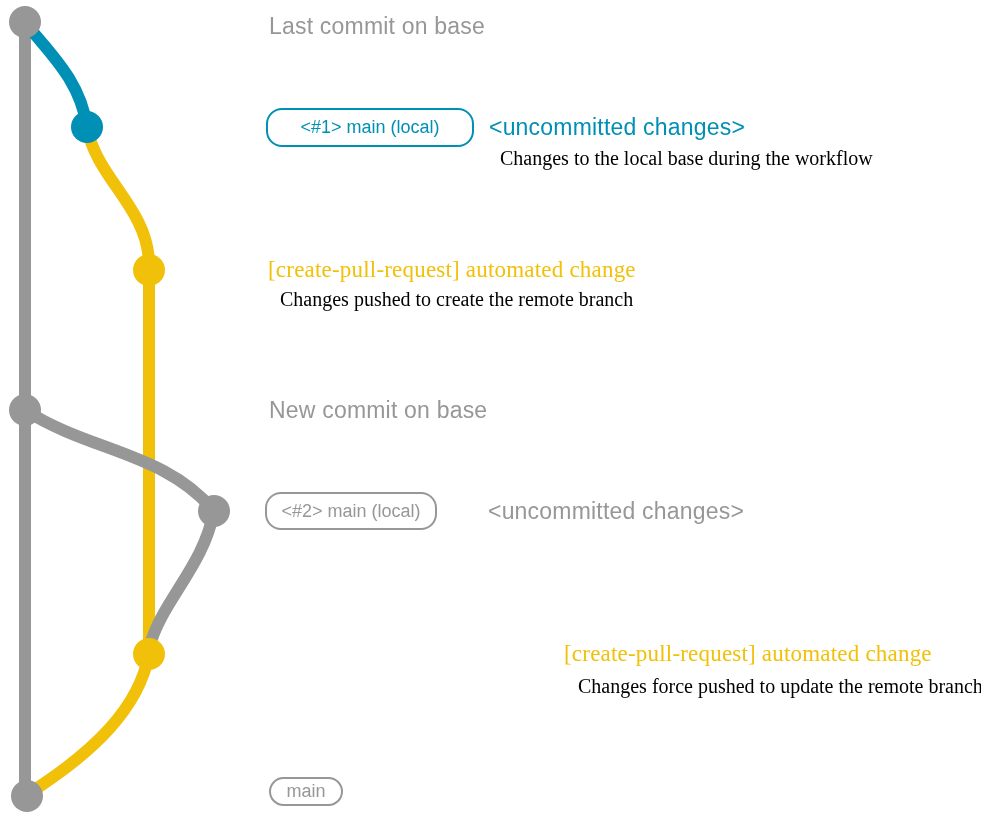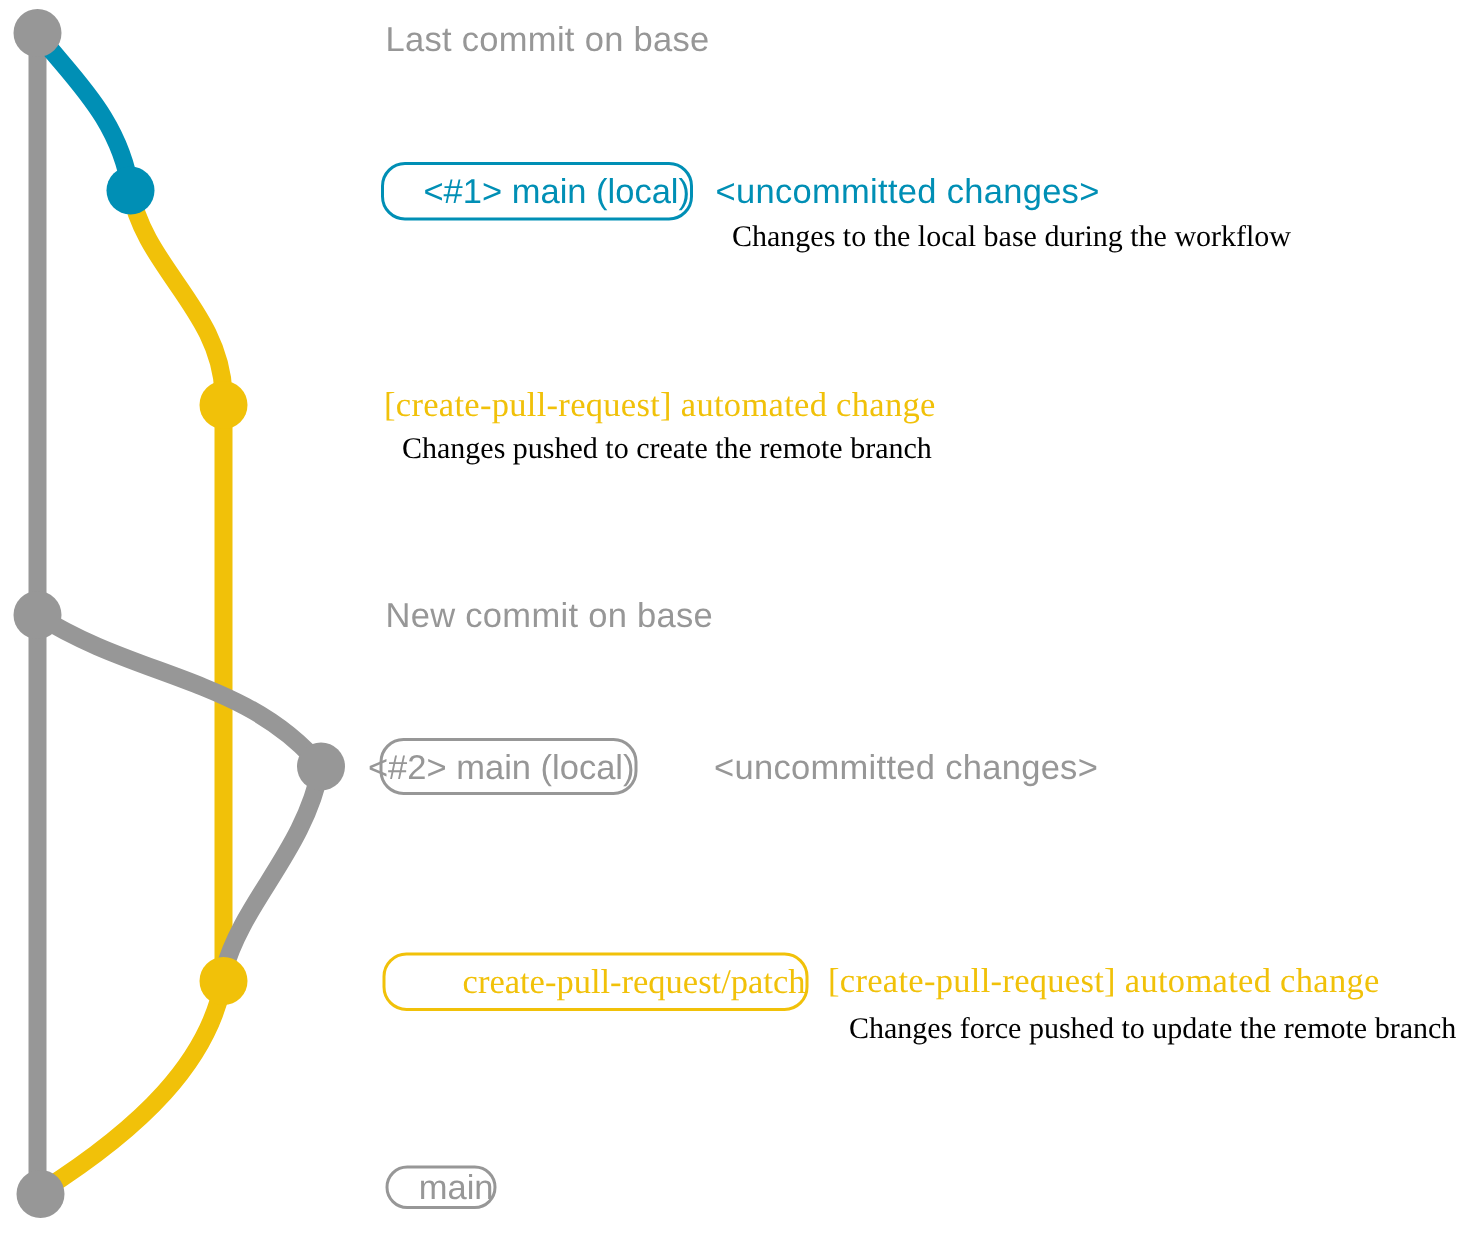--- a/index.html
+++ b/index.html
@@ -13,37 +13,37 @@
     width: 981px;
     height: 827px;
     background: var(--background, #ffffff);
     overflow: hidden;
   }
   #graph-svg {
     position: absolute;
     left: 0;
     top: 0;
   }
-  .abs { position: absolute; white-space: nowrap; }
+  .abs { position: absolute; white-space: nowrap; margin-left: 12px; }
   .heading {
     font-size: 23px;
     line-height: 26px;
     letter-spacing: 0.2px;
   }
   .c-gray   { color: var(--gray, #979797); }
   .c-blue   { color: var(--blue, #008fb5); }
   .c-yellow { color: var(--yellow, #f1c109); font-family: Liberation Serif, serif; }
   .pill {
     display: flex;
     align-items: center;
-    justify-content: flex-end;
+    justify-content: center;
     box-sizing: border-box;
     border: 2px solid currentColor;
     border-radius: 16px;
-    font-size: 23px;
+    font-size: 18px;
     background: transparent;
   }
   .note {
     font-family: "Liberation Serif", serif;
     font-size: 20px;
     line-height: 23px;
     color: var(--ink, #000000);
   }
 </style>
 </head>
@@ -78,23 +78,20 @@
   <div class="abs heading c-yellow" style="left:256px; top:257px;">[create-pull-request] automated change</div>
   <div class="abs heading c-gray" style="left:257px; top:397px;">New commit on base</div>
 
   <div class="abs note" style="left:268px; top:288px;">Changes pushed to create the remote branch</div>
 
   <div class="abs pill c-gray" style="left:253px; top:492px; width:172px; height:38px;">
     <span>&lt;#2&gt; main (local)</span>
   </div>
   <div class="abs heading c-gray" style="left:476px; top:498px;">&lt;uncommitted changes&gt;</div>
 
-  <div class="abs pill c-yellow" style="left:255px; top:635px; width:284px; height:39px;">
-    <span>create-pull-request/patch</span>
-  </div>
   <div class="abs heading c-yellow" style="left:552px; top:641px;">[create-pull-request] automated change</div>
   <div class="abs note" style="left:566px; top:675px;">Changes force pushed to update the remote branch</div>
 
   <div class="abs pill c-gray" style="left:257px; top:777px; width:74px; height:29px;">
     <span>main</span>
   </div>
 
 </div>
 
 </body></html>

